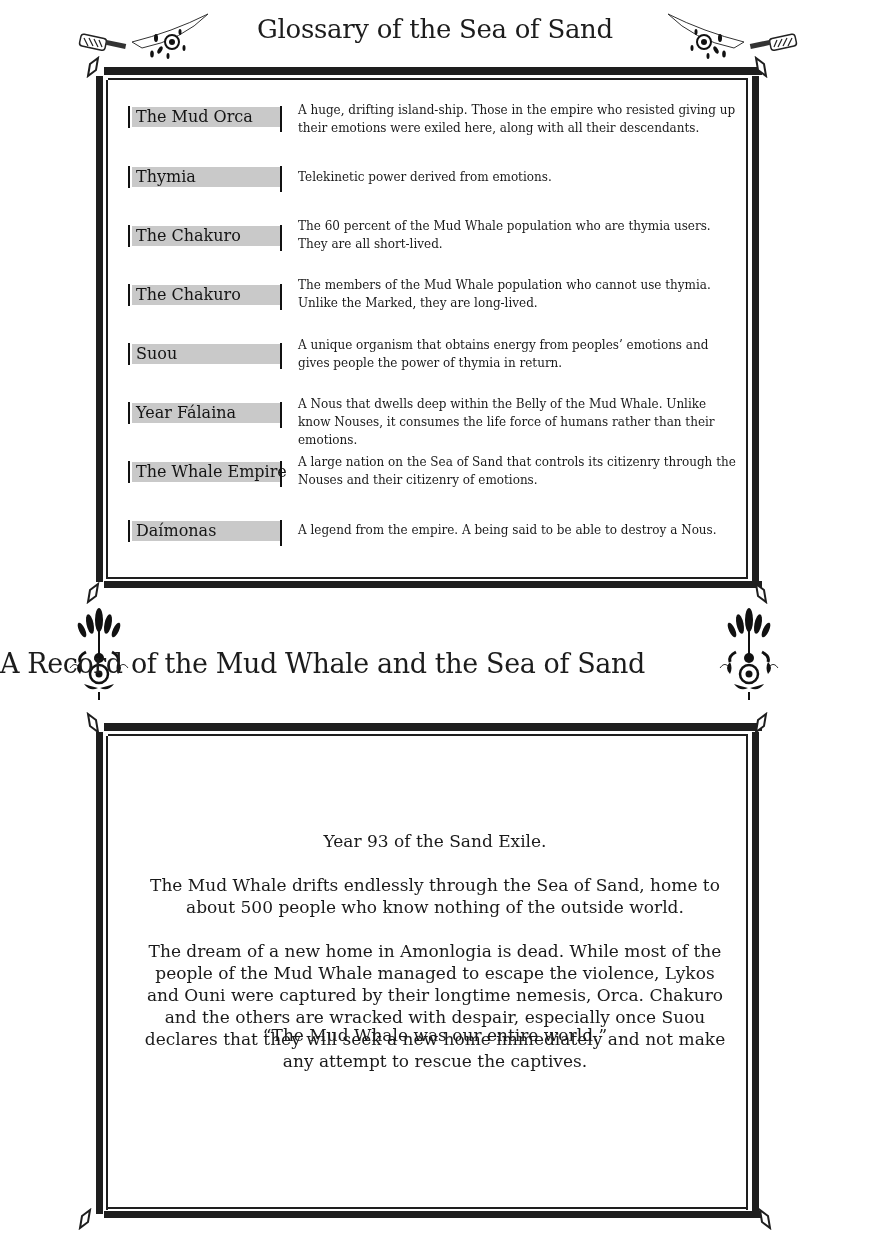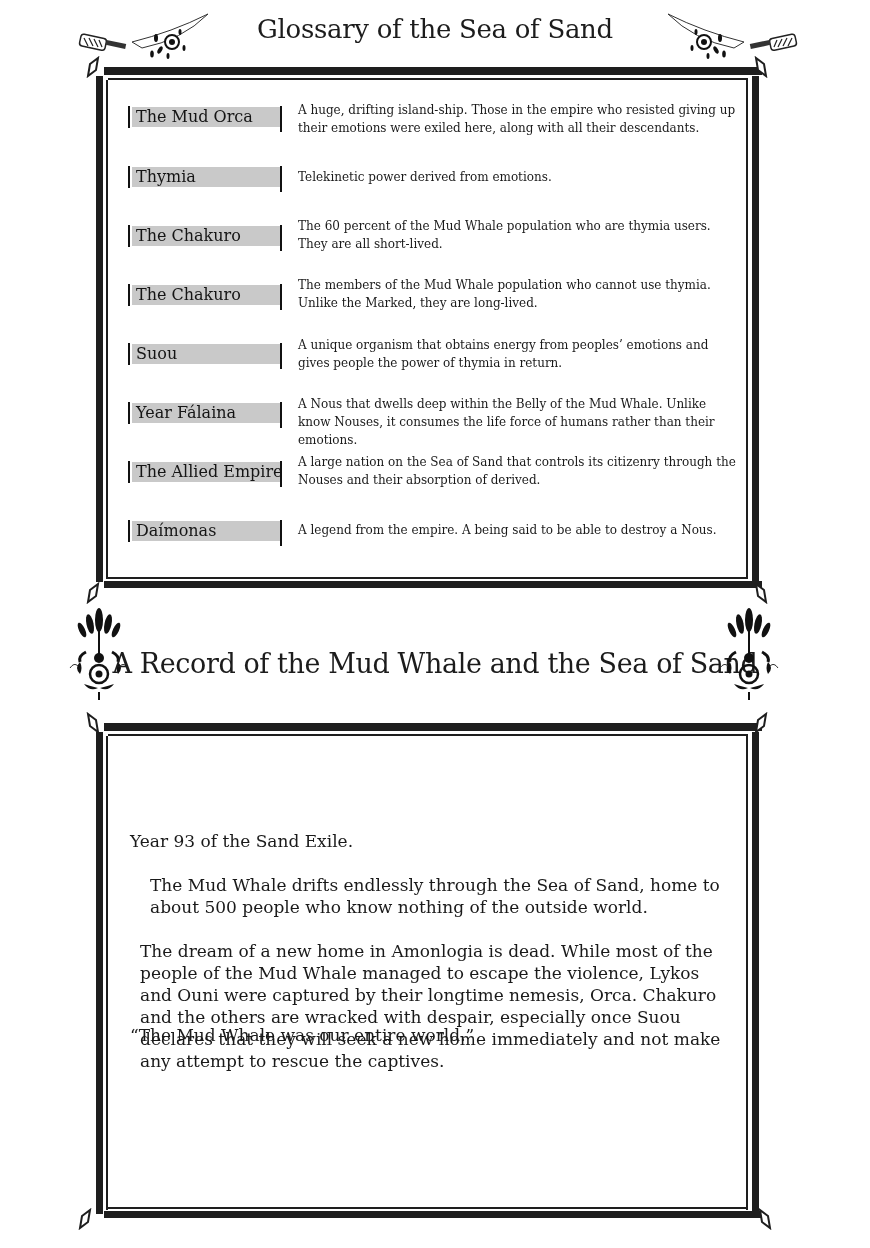--- a/index.html
+++ b/index.html
@@ -2,38 +2,38 @@
 <html><head>
 <meta charset="utf-8">
 <style>
   html, body { margin:0; padding:0; background:#ffffff; }
   body { width:870px; height:1248px; position:relative; overflow:hidden;
          font-family:"DejaVu Serif","Liberation Serif",serif; color:#1a1a1a; }
   .abs { position:absolute; }
 
   
   .title1 { left:0; width:870px; top:14px; text-align:center; font-size:26px; letter-spacing:-0.3px; color:#1c1c1c; }
-  .title2 { left:0; width:870px; top:648px; text-align:center; font-size:27px; letter-spacing:-0.4px; color:#1c1c1c; }
+  .title2 { left:0; width:870px; top:648px; font-size:27px; letter-spacing:-0.4px; color:#1c1c1c; }
 
   
   .bar { background:#1e1e1e; position:absolute; }
   .thin { background:#1e1e1e; position:absolute; }
   .diamond { position:absolute; width:14px; height:22px; }
 
   
   .row { position:absolute; left:128px; width:610px; }
   .term { position:absolute; left:0; top:0; width:152px; height:22px;
           border-left:2px solid #111; }
   .term .fill { position:absolute; left:2px; top:1px; width:150px; height:20px; background:#c9c9c9; }
   .term .lbl { position:absolute; left:6px; top:1px; font-size:16px; line-height:20px; white-space:nowrap; color:#151515; }
   .term-end { position:absolute; left:152px; top:0; width:2px; height:26px; background:#111; }
   .def { position:absolute; left:170px; top:-5px; width:440px; font-size:12px; line-height:18px; color:#1a1a1a; }
 
   
-  .story { position:absolute; left:130px; width:610px; text-align:left; font-size:17px; line-height:22px; color:#1a1a1a; }
+  .story { position:absolute; left:130px; width:610px; text-align:center; font-size:17px; line-height:22px; color:#1a1a1a; }
   .orn { position:absolute; }
 </style>
 </head>
 <body>
 
 <div class="abs title1">Glossary of the Sea of Sand</div>
 
 <svg class="orn" style="left:72px;top:12px" width="140" height="50" viewBox="0 0 140 50">
   <path d="M60 30 Q100 20 136 2 Q110 28 70 36 Z" fill="none" stroke="#333" stroke-width="1"></path>
   <rect x="8" y="24" width="26" height="12" rx="3" fill="#fff" stroke="#222" stroke-width="1.5" transform="rotate(12 20 30)"></rect>
@@ -139,24 +139,24 @@
     <div class="term">
         <div class="fill"></div>
         <span class="lbl">Year Fálaina</span>
       </div>
     <div class="term-end"></div>
     <div class="def" style="top:-7px">A Nous that dwells deep within the Belly of the Mud Whale. Unlike know Nouses, it consumes the life force of humans rather than their emotions.</div>
   </div>
   <div class="row" style="top:461px">
     <div class="term">
         <div class="fill"></div>
-        <span class="lbl">The Allied Empire</span>
-      </div>
-    <div class="term-end"></div>
-    <div class="def" style="top:-8px">A large nation on the Sea of Sand that controls its citizenry through the Nouses and their absorption of derived.</div>
+        <span class="lbl">The Whale Empire</span>
+      </div>
+    <div class="term-end"></div>
+    <div class="def" style="top:-8px">A large nation on the Sea of Sand that controls its citizenry through the Nouses and their citizenry of emotions.</div>
   </div>
   <div class="row" style="top:520px">
     <div class="term">
         <div class="fill"></div>
         <span class="lbl">Daímonas</span>
       </div>
     <div class="term-end"></div>
     <div class="def" style="top:1px">A legend from the empire. A being said to be able to destroy a Nous.</div>
   </div>
 </div>

